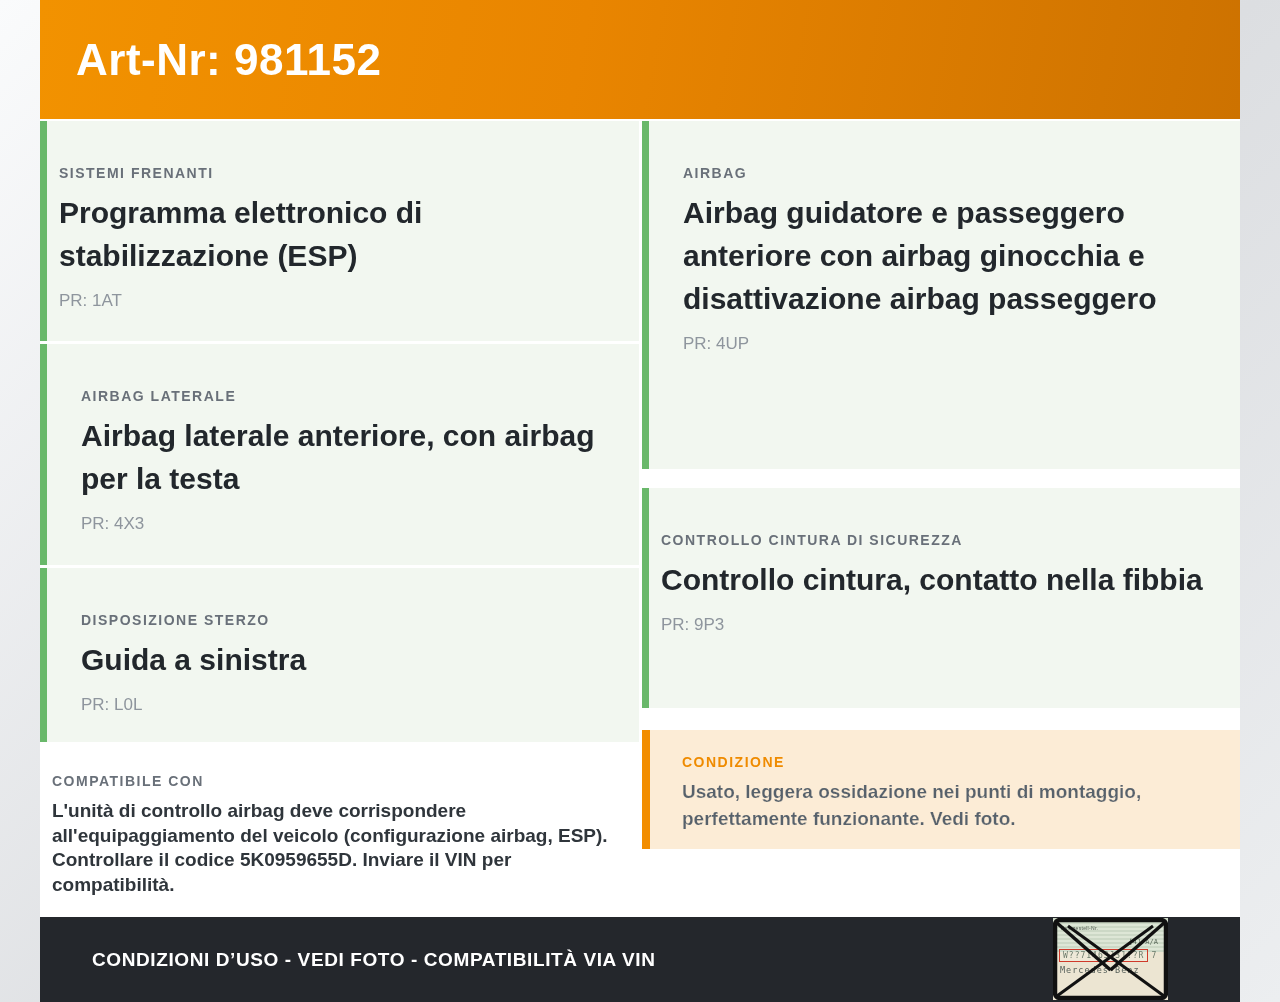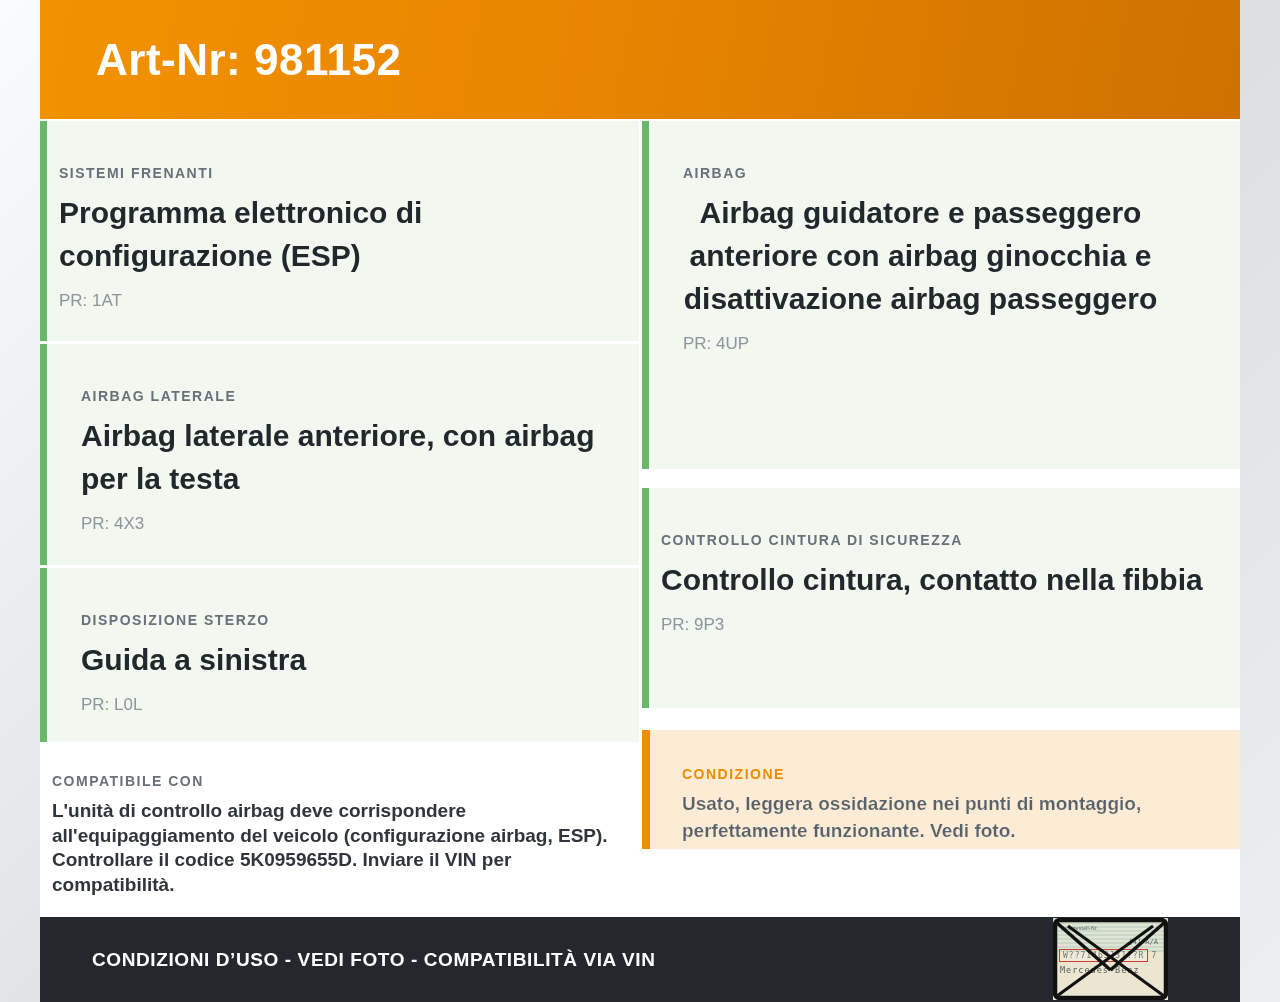--- a/index.html
+++ b/index.html
@@ -10,21 +10,21 @@
   }
   .page{
     position:absolute;left:40px;top:0;width:1200px;height:1002px;
     background:#ffffff;
   }
   
   .header{
     height:119px;
     background:linear-gradient(100deg,#f29200 0%,#e98500 45%,#cd7200 100%);
     display:flex;align-items:center;
-    padding-left:56px;box-sizing:border-box;
+    padding-left:36px;box-sizing:border-box;
   }
   .header h1{
     margin:0;color:#ffffff;font-size:44px;font-weight:bold;letter-spacing:.5px;
   }
   
   .cols{
     position:absolute;left:0;top:121px;width:1200px;
     display:flex;gap:3px;
   }
   .col{display:flex;flex-direction:column;}
@@ -43,34 +43,34 @@
     margin:0 0 10px 0;
   }
   .card .title{
     margin:0 0 14px 0;color:#22272c;font-size:30px;font-weight:bold;line-height:43px;
   }
   .card .pr{color:#8e959d;font-size:17px;margin:0;}
   .h220{height:220px;padding-left:12px;}
   .h221{height:221px;}
   .h174{height:174px;}
   .h348{height:348px;}
-  .narrow-title{max-width:475px;text-align:center;}
+  .narrow-title{max-width:475px;}
   
   .plain{
     box-sizing:border-box;background:#ffffff;
     padding:26px 18px 0 12px;margin-top:2px;
   }
   .plain .body{
     margin:0;max-width:565px;color:#2f353b;font-size:19px;font-weight:bold;line-height:24.5px;
   }
   
   .cond{
     box-sizing:border-box;height:119px;margin-top:3px;
     background:#fcecd6;border-left:8px solid #f28d00;
-    padding:36px 24px 0 32px;
+    padding:24px 24px 0 32px;
   }
   .cond .label{color:#ef8b00;margin-bottom:8px;}
   .cond .body{
     margin:0;max-width:530px;color:#57616b;font-size:19px;line-height:27px;font-weight:bold;
     -webkit-text-stroke:.2px #fcecd6; 
   }
   
   .footer{
     position:absolute;left:0;bottom:0;width:1200px;height:85px;
     background:#24272c;display:flex;align-items:center;
@@ -118,21 +118,21 @@
   <div class="header">
     <h1>Art-Nr: 981152</h1>
   </div>
 
   <div class="cols">
 
     <div class="col col-left">
 
       <div class="card h220">
         <p class="label">SISTEMI FRENANTI</p>
-        <h2 class="title">Programma elettronico di configurazione (ESP)</h2>
+        <h2 class="title">Programma elettronico di stabilizzazione (ESP)</h2>
         <p class="pr">PR: 1AT</p>
       </div>
 
       <div class="card h221">
         <p class="label">AIRBAG LATERALE</p>
         <h2 class="title">Airbag laterale anteriore, con airbag per la testa</h2>
         <p class="pr">PR: 4X3</p>
       </div>
 
       <div class="card h174">

